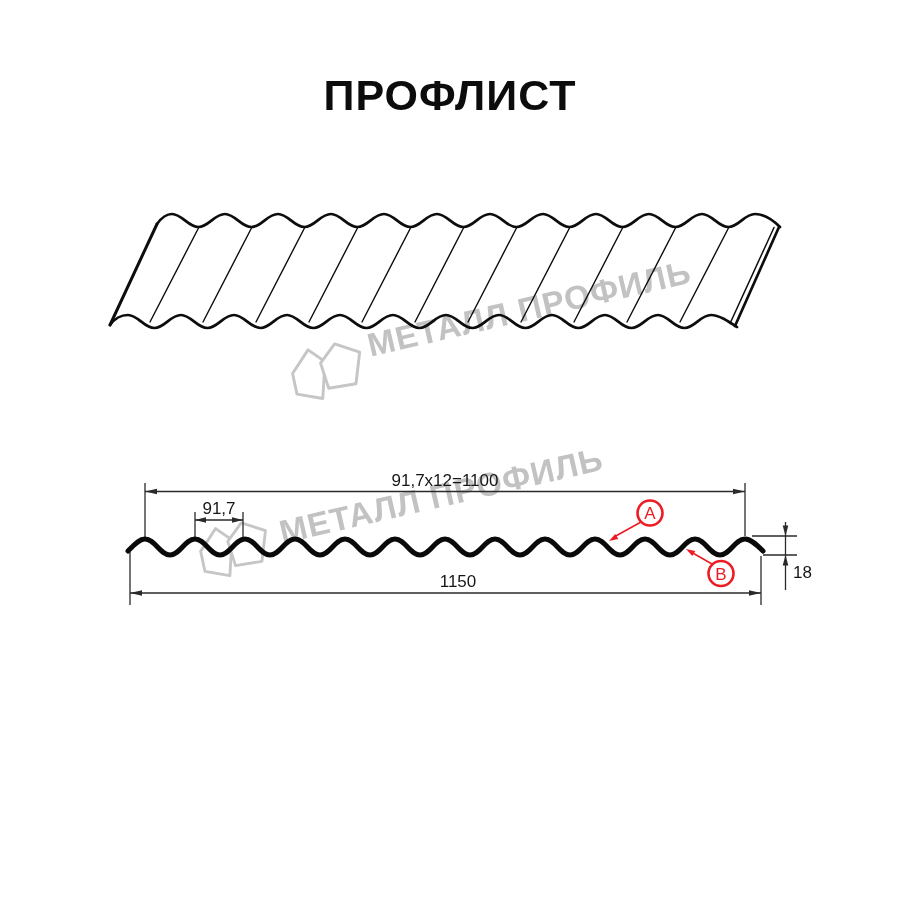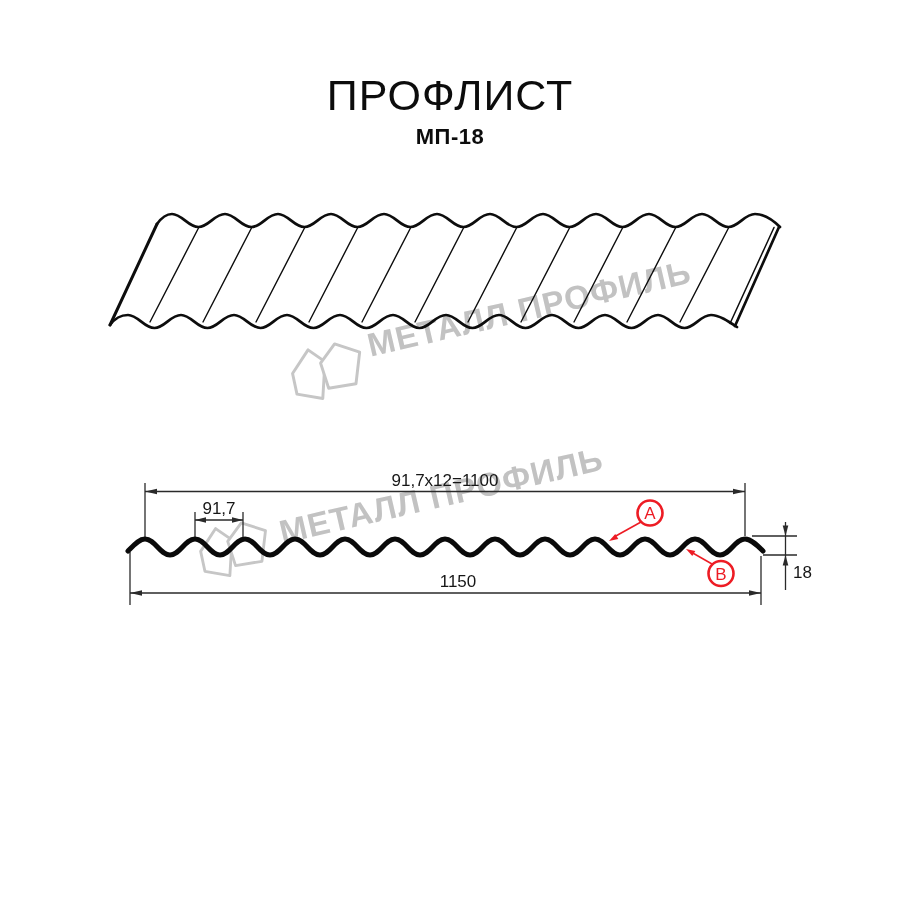--- a/index.html
+++ b/index.html
@@ -2,21 +2,21 @@
 <html><head>
 <meta charset="utf-8">
 <style>
   html,body{margin:0;padding:0;background:#fff;}
   .canvas{
     position:relative;width:900px;height:900px;background:#fff;overflow:hidden;
     font-family:"Liberation Sans","DejaVu Sans",sans-serif;
   }
   .title{
     position:absolute;left:0;right:0;top:72px;height:46px;line-height:46px;
-    text-align:center;font-size:43px;font-weight:400;letter-spacing:1px;color:#0c0c0c;
+    text-align:center;font-size:43px;font-weight:700;letter-spacing:1px;color:#0c0c0c;
   }
   .subtitle{
     position:absolute;left:0;right:0;top:125px;height:24px;line-height:24px;
     text-align:center;font-size:22px;font-weight:700;letter-spacing:.5px;color:#0c0c0c;
   }
   .footer-note{
     position:absolute;left:0;right:0;top:794px;height:28px;line-height:28px;
     text-align:center;font-size:25px;font-weight:600;letter-spacing:.5px;color:#161616;
   }
   .wm-text{
@@ -25,21 +25,20 @@
   }
   .wm-logo{position:absolute;z-index:1;}
   .layer{position:absolute;z-index:2;}
 </style>
 </head>
 <body>
 
 <div class="canvas">
 
   <div class="title">ПРОФЛИСТ</div>
-  <div class="subtitle">МП-18</div>
 
   <svg class="wm-logo" style="left:288px;top:341px" width="74" height="59" viewBox="0 0 100 80">
     <path d="M6,44 L27,12 L50,28 L47,78 L12,72 Z" fill="#ffffff" stroke="#c6c6c6" stroke-width="4" stroke-linejoin="round"></path>
     <path d="M44,30 L63,4 L97,15 L92,58 L55,64 Z" fill="#ffffff" stroke="#c6c6c6" stroke-width="4" stroke-linejoin="round"></path>
   </svg>
   <div class="wm-text" style="left:368px;top:326px">МЕТАЛЛ ПРОФИЛЬ</div>
 
   <svg class="wm-logo" style="left:196px;top:520px" width="72" height="57" viewBox="0 0 100 80">
     <path d="M6,44 L27,12 L50,28 L47,78 L12,72 Z" fill="#ffffff" stroke="#c6c6c6" stroke-width="4" stroke-linejoin="round"></path>
     <path d="M44,30 L63,4 L97,15 L92,58 L55,64 Z" fill="#ffffff" stroke="#c6c6c6" stroke-width="4" stroke-linejoin="round"></path>

